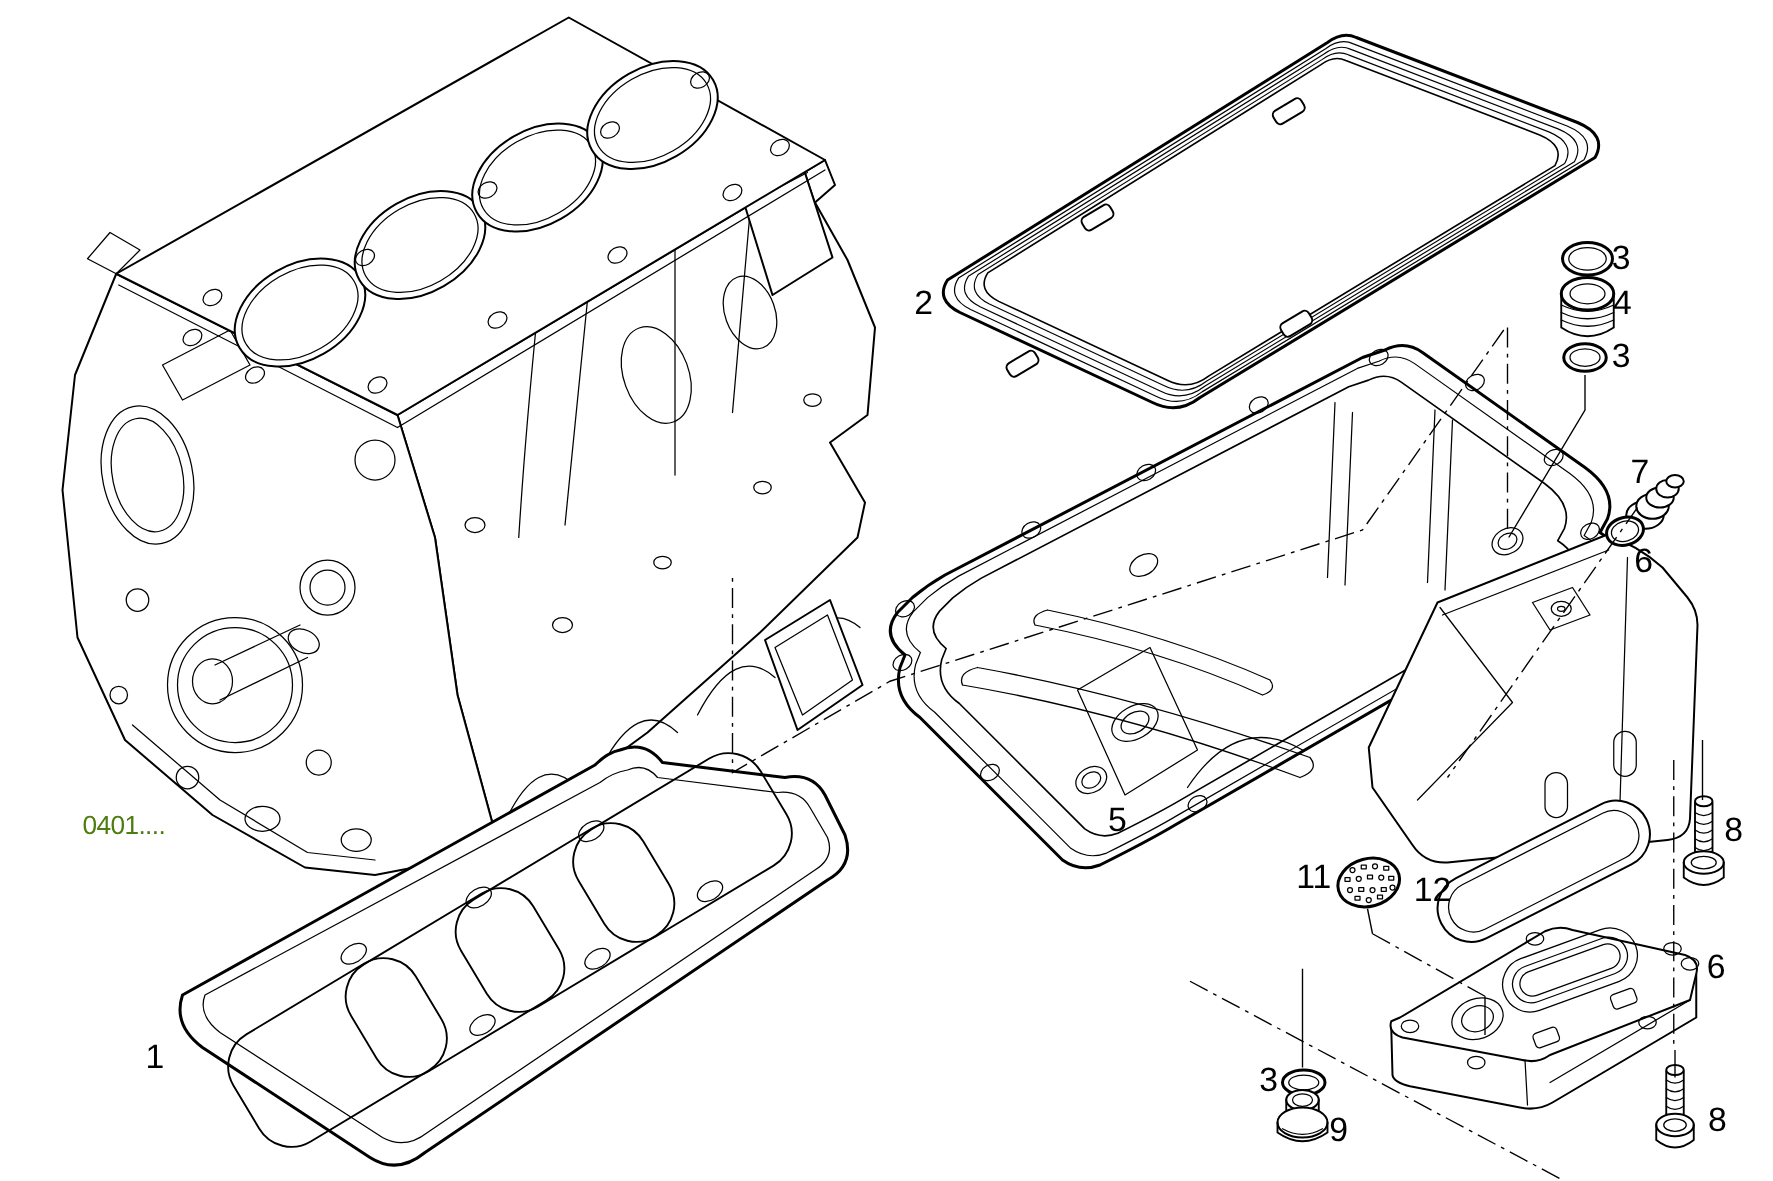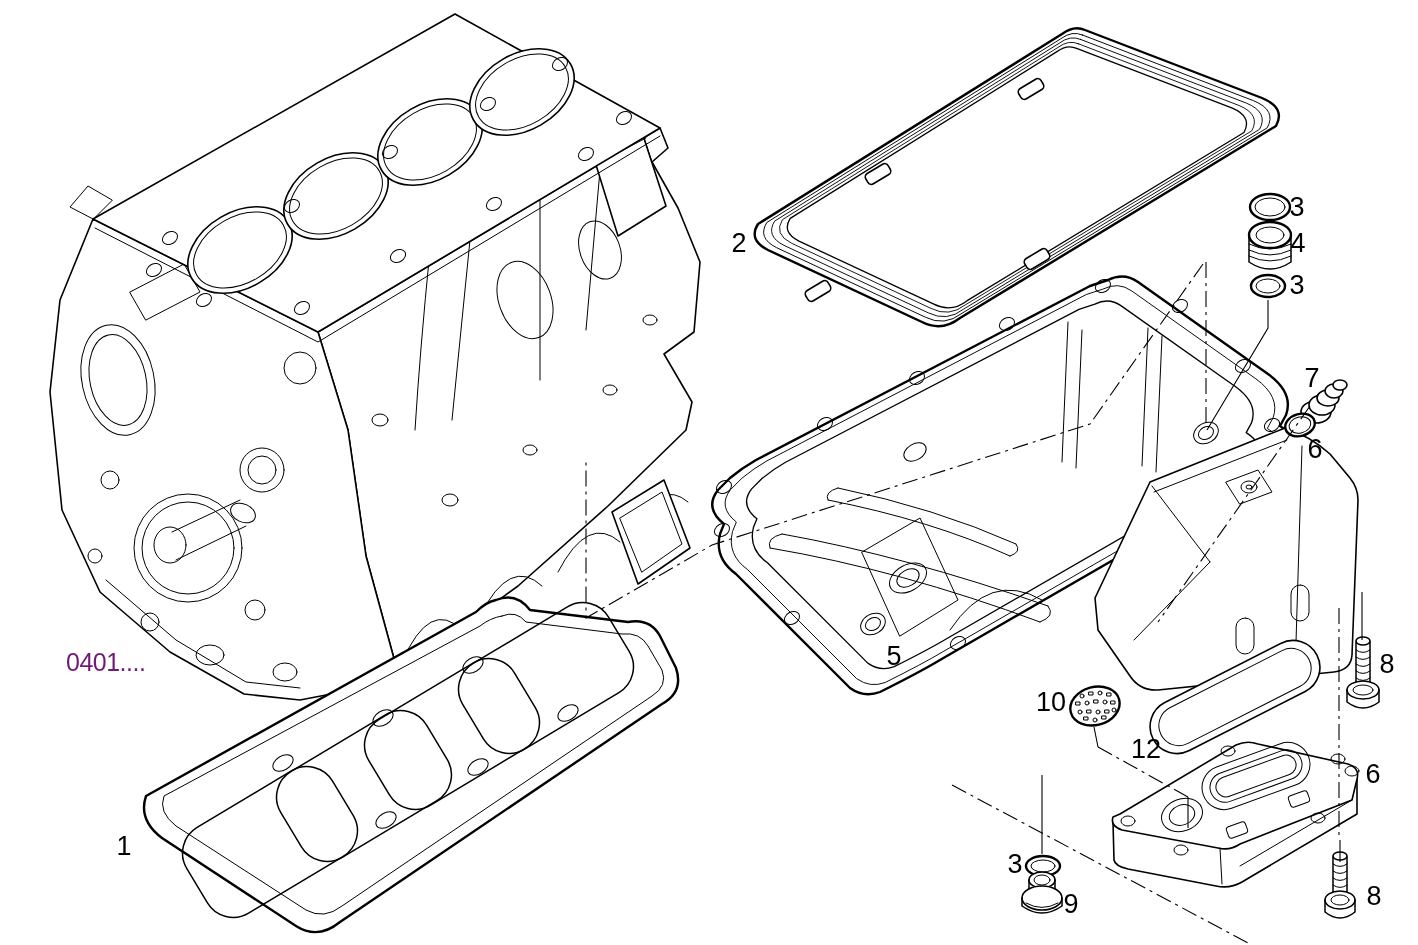--- a/index.html
+++ b/index.html
@@ -8,21 +8,21 @@
   .stage svg{position:absolute;left:0;top:0;}
   .ln{fill:none;stroke:#000;stroke-width:1.5;stroke-linejoin:round;stroke-linecap:round;}
   .lt{fill:none;stroke:#000;stroke-width:1;stroke-linejoin:round;stroke-linecap:round;}
   .bd{fill:none;stroke:#000;stroke-width:2.4;stroke-linejoin:round;stroke-linecap:round;}
   .wh{fill:#fff;stroke:#000;stroke-width:1.6;stroke-linejoin:round;}
   .whb{fill:#fff;stroke:#000;stroke-width:2.4;stroke-linejoin:round;}
   .dd{fill:none;stroke:#000;stroke-width:1.1;stroke-dasharray:16 5 3 5;}
   .sl{fill:none;stroke:#000;stroke-width:1.1;}
   .callout{position:absolute;transform:translate(-50%,-50%);font-size:27px;color:#000;
            line-height:1;white-space:nowrap;}
-  .refnum{position:absolute;font-size:25px;color:#701a75;line-height:1;letter-spacing:-0.5px;}
+  .refnum{position:absolute;font-size:21px;color:#4d7c0f;line-height:1;letter-spacing:-0.5px;}
 </style>
 </head>
 <body>
 
 <div class="stage">
 <svg viewBox="0 0 1418 945" width="1418" height="945">
 
   <g>
 
     <path class="wh" d="M318,332 L660,128 L668,148 L652,162 L678,208 L700,262 L694,332 L664,354 L692,402 L686,430 L608,506 L518,586 L428,652 L396,666 L366,556 L348,430 Z"></path>
@@ -300,19 +300,19 @@
 <div class="refnum" style="left:66px;top:650px;">0401....</div>
 <div class="callout" style="left:124px;top:846px;">1</div>
 <div class="callout" style="left:739px;top:243px;">2</div>
 <div class="callout" style="left:1297px;top:207px;">3</div>
 <div class="callout" style="left:1298px;top:243px;">4</div>
 <div class="callout" style="left:1297px;top:285px;">3</div>
 <div class="callout" style="left:1312px;top:378px;">7</div>
 <div class="callout" style="left:1315px;top:449px;">6</div>
 <div class="callout" style="left:1387px;top:664px;">8</div>
 <div class="callout" style="left:894px;top:656px;">5</div>
-<div class="callout" style="left:1051px;top:702px;">10</div>
-<div class="callout" style="left:1146px;top:749px;">12</div>
+<div class="callout" style="left:1051px;top:702px;">11</div>
+<div class="callout" style="left:1146px;top:712px;">12</div>
 <div class="callout" style="left:1373px;top:774px;">6</div>
 <div class="callout" style="left:1015px;top:864px;">3</div>
 <div class="callout" style="left:1071px;top:904px;">9</div>
 <div class="callout" style="left:1374px;top:896px;">8</div>
 </div>
 
 </body></html>

